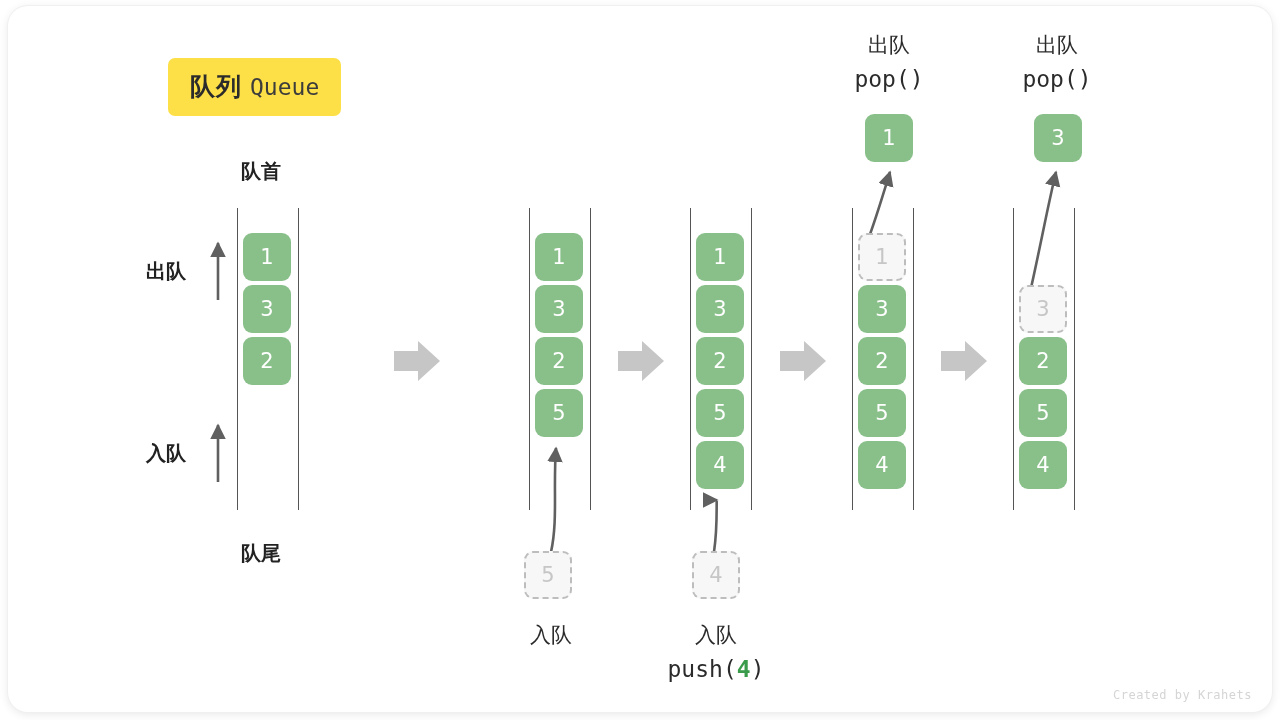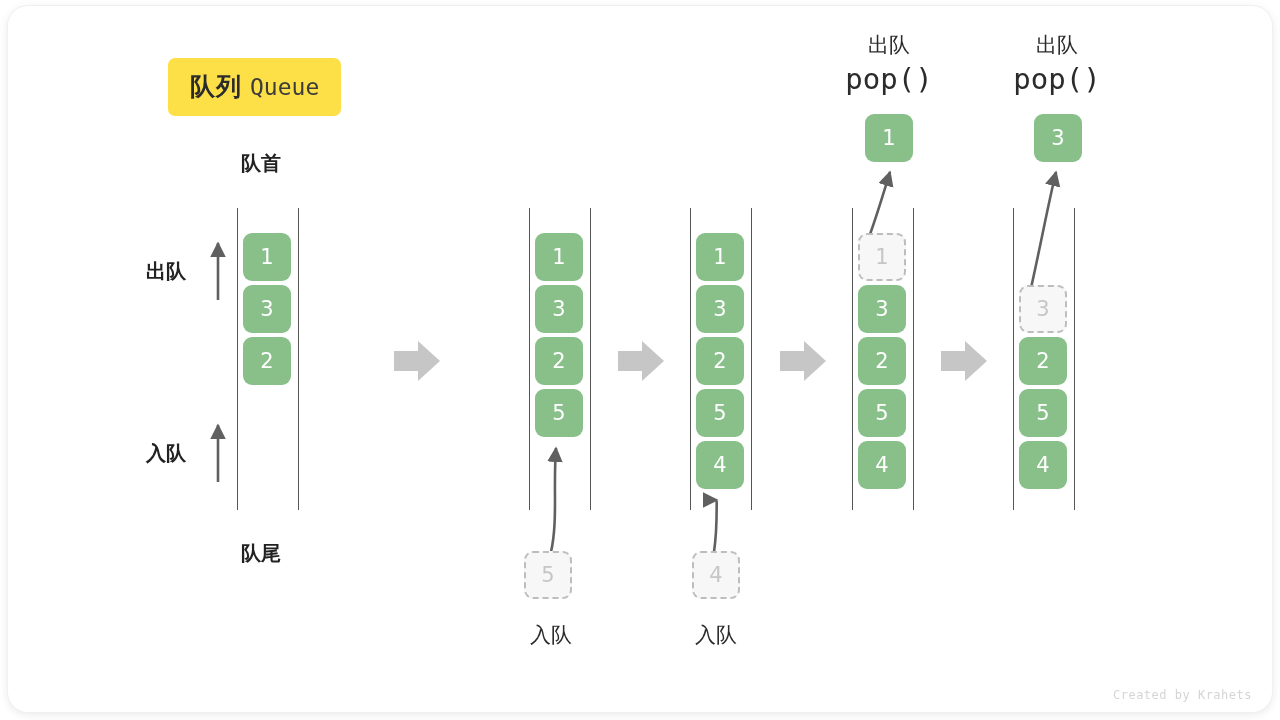--- a/index.html
+++ b/index.html
@@ -36,21 +36,21 @@
     position:absolute;font-size:20px;font-weight:bold;color:#222;
     white-space:nowrap;
   }
   .op-label{
     position:absolute;text-align:center;white-space:nowrap;
     color:#2b2b2b;line-height:34px;
   }
   .op-label .cn{font-size:21px;display:block;}
   .op-label .code{
     font-family:"DejaVu Sans Mono","Liberation Mono",monospace;
-    font-size:29px;display:block;letter-spacing:0px;
+    font-size:23px;display:block;letter-spacing:0px;
   }
   .op-label .code .arg{color:#3a9c4a;font-weight:bold;}
 
   
   .channel{position:absolute;}
   .channel .rail{
     position:absolute;top:0;width:0;height:100%;
     border-left:1.6px solid #555;
   }
   .channel .rail.left{left:0;}
@@ -128,21 +128,21 @@
 
     <g>
       <path d="M1031,288 C1040,248 1048,205 1056,172" fill="none" stroke="#606060" stroke-width="2.6" marker-end="url(#arrowThin)"></path>
     </g>
   </svg>
 
   <div id="title-badge">
     <span class="cn">队列</span><span class="en">Queue</span>
   </div>
 
-  <div class="lab-cn" style="left:241px;top:150px;">队首</div>
+  <div class="lab-cn" style="left:241px;top:158px;">队首</div>
   <div class="lab-cn" style="left:241px;top:540px;">队尾</div>
   <div class="lab-cn" style="left:146px;top:258px;">出队</div>
   <div class="lab-cn" style="left:146px;top:440px;">入队</div>
 
   <div class="channel" style="left:237px;top:208px;width:62px;height:302px;">
     <div class="rail left"></div>
     <div class="rail right"></div>
     <div class="box" style="left:6px;top:25px;">1</div>
     <div class="box" style="left:6px;top:77px;">3</div>
     <div class="box" style="left:6px;top:129px;">2</div>
@@ -166,20 +166,21 @@
     <div class="rail right"></div>
     <div class="box" style="left:6px;top:25px;">1</div>
     <div class="box" style="left:6px;top:77px;">3</div>
     <div class="box" style="left:6px;top:129px;">2</div>
     <div class="box" style="left:6px;top:181px;">5</div>
     <div class="box" style="left:6px;top:233px;">4</div>
   </div>
   <div class="box ghost" style="left:692px;top:551px;">4</div>
   <div class="op-label" style="left:618px;top:618px;width:196px;">
     <span class="cn">入队</span>
+    <span class="code"><span>push(</span><span class="arg">4</span><span>)</span></span>
   </div>
 
   <div class="op-label" style="left:814px;top:28px;width:150px;">
     <span class="cn">出队</span>
     <span class="code"><span>pop(</span><span class="arg"></span><span>)</span></span>
   </div>
   <div class="box popped" style="left:865px;top:114px;">1</div>
   <div class="channel" style="left:852px;top:208px;width:62px;height:302px;">
     <div class="rail left"></div>
     <div class="rail right"></div>

